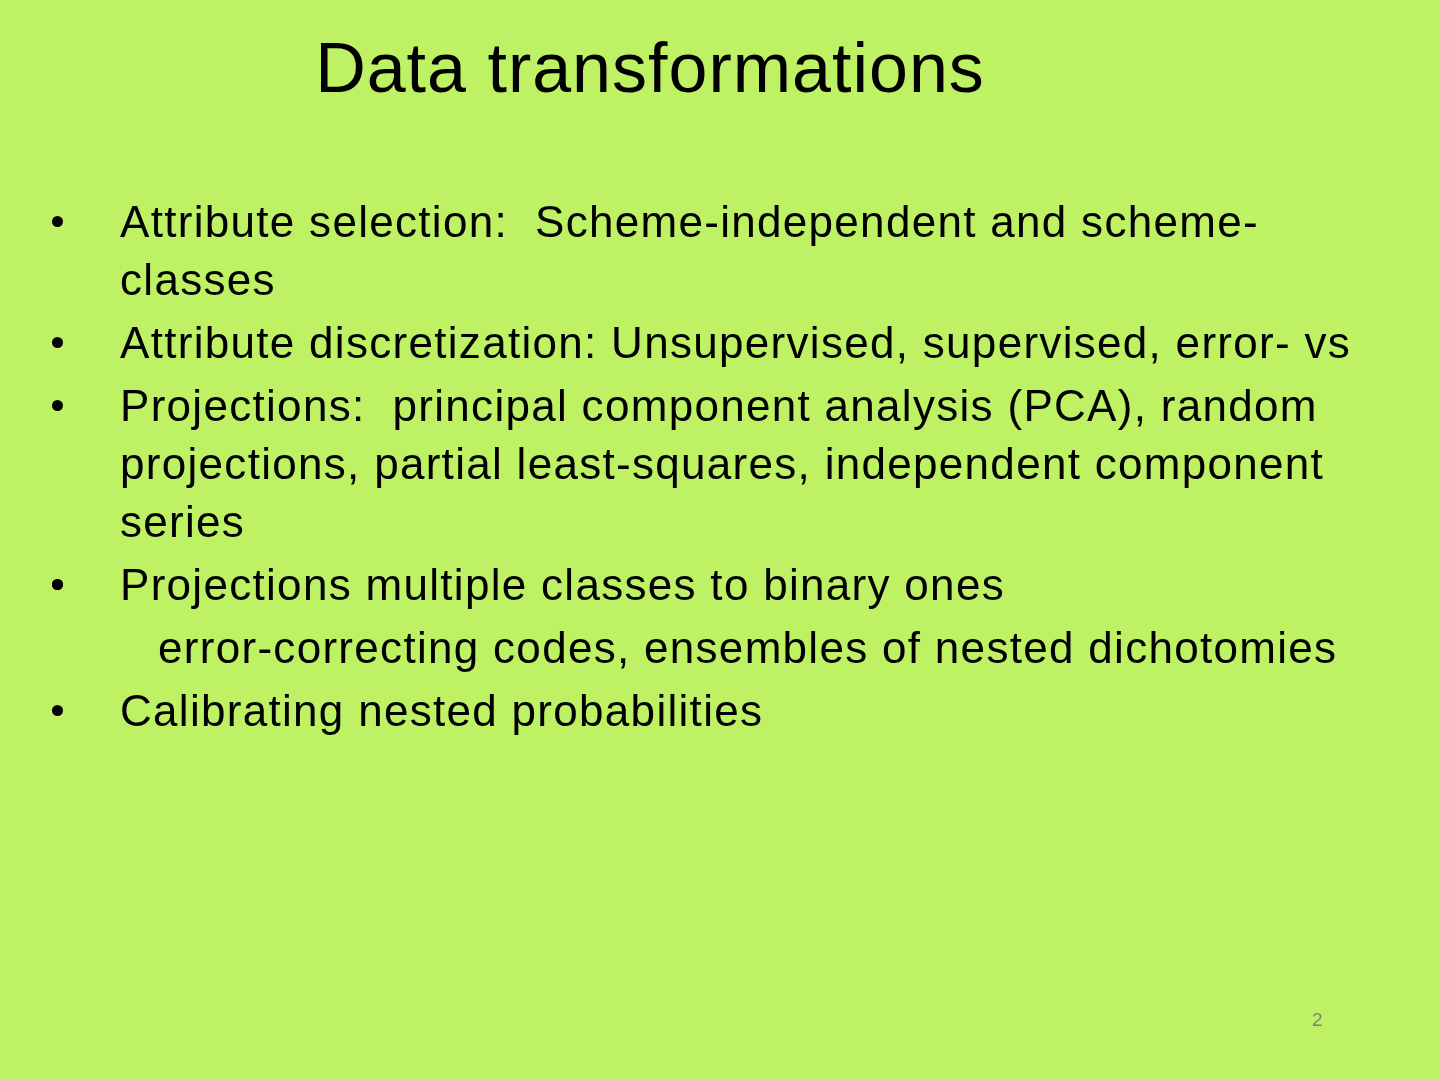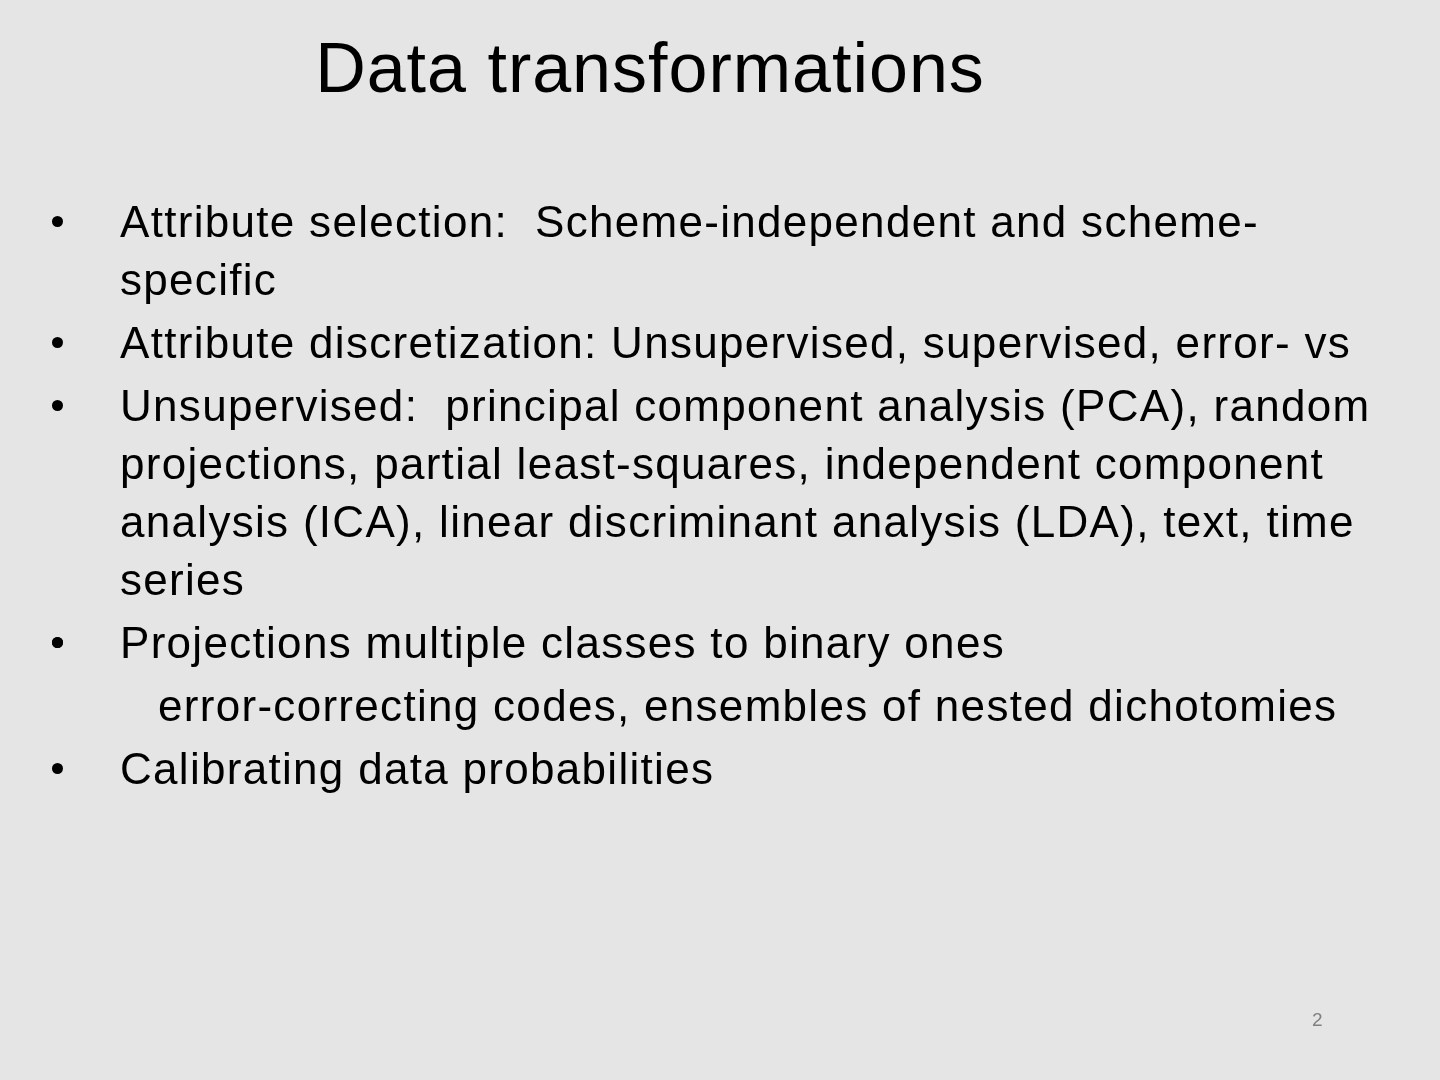--- a/index.html
+++ b/index.html
@@ -4,21 +4,21 @@
 <style>
   html, body {
     margin: 0;
     padding: 0;
     background: #ffffff;
   }
   .slide {
     position: relative;
     width: 1440px;
     height: 1080px;
-    background: #e5e5e5;
+    background: #bef264;
     overflow: hidden;
     font-family: "Liberation Sans", sans-serif;
     color: #000000;
   }
   .title {
     position: absolute;
     top: 28px;
     left: 0;
     width: 1300px;
     margin: 0;
@@ -77,49 +77,48 @@
 
 <div class="slide">
 
   <h1 class="title">Data transformations</h1>
 
   <div class="content">
 
     <div class="bullet">
       <span class="dot"></span>
       <div class="line">Attribute selection:  Scheme-independent and scheme-</div>
-      <div class="line">specific</div>
+      <div class="line">classes</div>
     </div>
 
     <div class="bullet">
       <span class="dot"></span>
       <div class="line">Attribute discretization: Unsupervised, supervised, error- vs</div>
     </div>
 
     <div class="bullet">
       <span class="dot"></span>
-      <div class="line">Unsupervised:  principal component analysis (PCA), random</div>
+      <div class="line">Projections:  principal component analysis (PCA), random</div>
       <div class="line">projections, partial least-squares, independent component</div>
-      <div class="line">analysis (ICA), linear discriminant analysis (LDA), text, time</div>
       <div class="line">series</div>
     </div>
 
 
     <div class="bullet">
       <span class="dot"></span>
     </div>
 
     <div class="bullet">
       <span class="dot"></span>
       <div class="line">Projections multiple classes to binary ones</div>
       <div class="line sub">error-correcting codes, ensembles of nested dichotomies</div>
     </div>
 
     <div class="bullet">
       <span class="dot"></span>
-      <div class="line">Calibrating data probabilities</div>
+      <div class="line">Calibrating nested probabilities</div>
     </div>
 
   </div>
 
   <div class="page-number">2</div>
 
 </div>
 
 </body></html>

